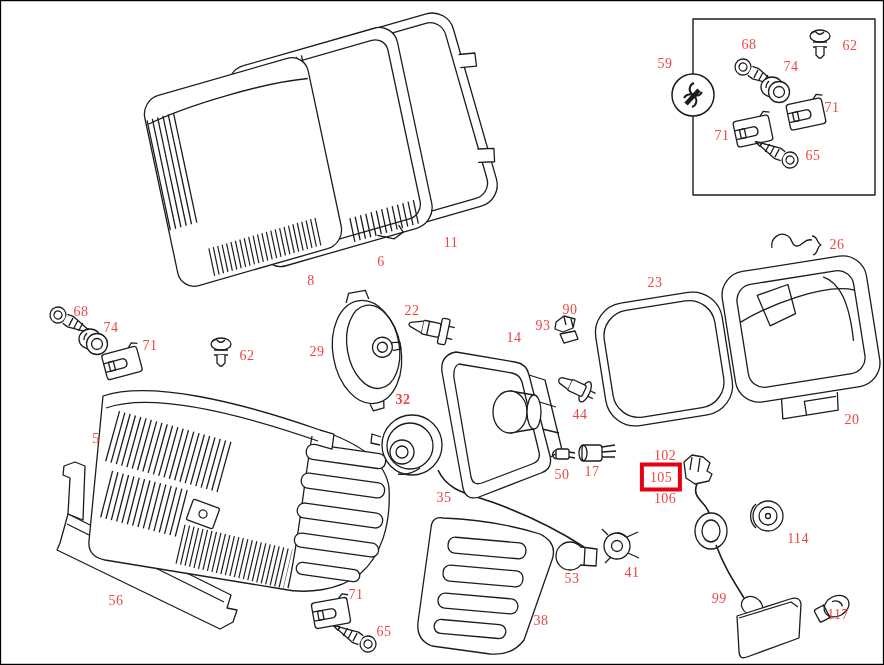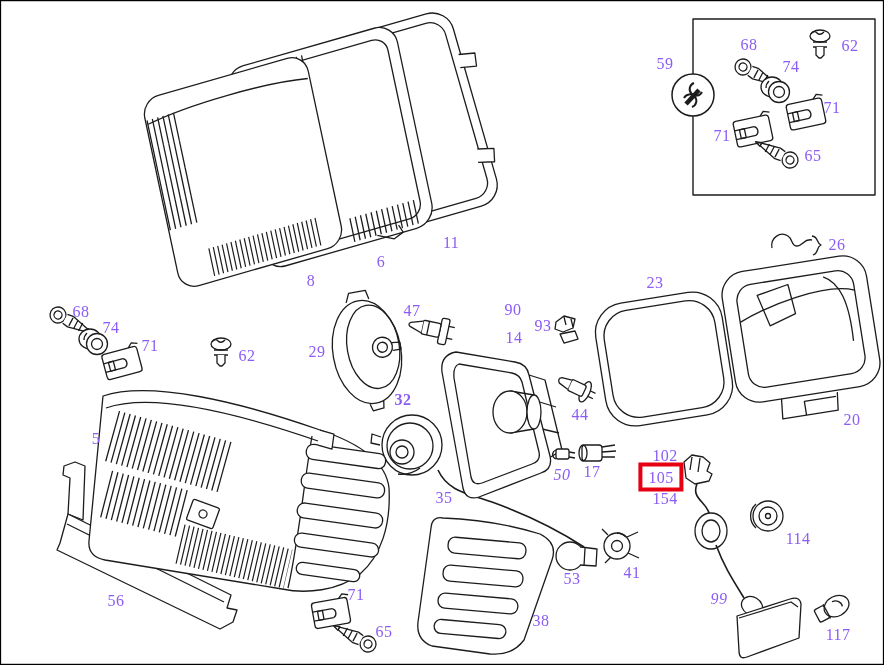--- a/index.html
+++ b/index.html
@@ -7,21 +7,21 @@
           font-family:"Liberation Serif", serif;}
   .frame{position:absolute;inset:0;border:1px solid #000;pointer-events:none;}
   #art{position:absolute;left:0;top:0;}
   #art *{stroke:#1c1c1c;stroke-width:var(--sw,1.3);fill:var(--fl,none);
          stroke-linecap:butt;stroke-linejoin:round;}
   #art .w{--fl:#ffffff;}
   #art .hz{stroke-dasharray:1.3 4.2;}
   #art .hd{stroke-dasharray:1.2 3.4;}
   .labels{position:absolute;inset:0;}
   .plabel{position:absolute;transform:translate(-50%,-50%);
-          font-size:16px;line-height:19px;color:#8b5cf6;white-space:nowrap;letter-spacing:.4px;}
+          font-size:14px;line-height:19px;color:#ef4444;white-space:nowrap;letter-spacing:.4px;}
   .plabel.hl{border:4px solid var(--hl,#e60012);padding:1px 6px;}
 </style>
 </head>
 <body>
 
 <div class="canvas">
 
 <svg id="art" width="884" height="665" viewBox="0 0 884 665">
   <defs>
     <g id="sym-screw">
@@ -269,39 +269,39 @@
       <span class="plabel" style="left: 791px; top: 66px;">74</span>
       <span class="plabel" style="left: 832px; top: 107px;">71</span>
       <span class="plabel" style="left: 722px; top: 135px;">71</span>
       <span class="plabel" style="left: 813px; top: 155px;">65</span>
       <span class="plabel" style="left: 837px; top: 244px;">26</span>
       <span class="plabel" style="left: 81px; top: 311px;">68</span>
       <span class="plabel" style="left: 111px; top: 327px;">74</span>
       <span class="plabel" style="left: 150px; top: 345px;">71</span>
       <span class="plabel" style="left: 247px; top: 355px;">62</span>
       <span class="plabel" style="left: 317px; top: 351px;">29</span>
-      <span class="plabel" style="left: 412px; top: 310px;">47</span>
+      <span class="plabel" style="left: 412px; top: 310px;">22</span>
       <span class="plabel" style="left: 497px; top: 337px; margin-left: 17px;">14</span>
-      <span class="plabel" style="left: 513px; top: 309px;">90</span>
+      <span class="plabel" style="left: 570px; top: 309px;">90</span>
       <span class="plabel" style="left: 543px; top: 325px;">93</span>
       <span class="plabel" style="left: 655px; top: 282px;">23</span>
       <span class="plabel" style="left: 580px; top: 414px;">44</span>
       <span class="plabel" style="left: 807px; top: 419px; margin-left: 45px;">20</span>
       <span class="plabel" style="left: 403px; top: 399px; font-weight: bold;">32</span>
       <span class="plabel" style="left: 96px; top: 438px;">5</span>
-      <span class="plabel" style="left: 562px; top: 474px; font-style: italic;">50</span>
+      <span class="plabel" style="left: 562px; top: 474px;">50</span>
       <span class="plabel" style="left: 592px; top: 471px;">17</span>
       <span class="plabel" style="left: 665px; top: 455px;">102</span>
       <span class="plabel hl" style="left: 661px; top: 477px;">105</span>
-      <span class="plabel" style="left: 665px; top: 498px;">154</span>
+      <span class="plabel" style="left: 665px; top: 498px;">106</span>
       <span class="plabel" style="left: 427px; top: 497px; margin-left: 17px;">35</span>
       <span class="plabel" style="left: 798px; top: 538px;">114</span>
       <span class="plabel" style="left: 572px; top: 578px;">53</span>
       <span class="plabel" style="left: 632px; top: 572px;">41</span>
       <span class="plabel" style="left: 719px; top: 598px; font-style: italic;">99</span>
       <span class="plabel" style="left: 116px; top: 600px;">56</span>
       <span class="plabel" style="left: 356px; top: 594px;">71</span>
       <span class="plabel" style="left: 384px; top: 631px;">65</span>
       <span class="plabel" style="left: 541px; top: 620px;">38</span>
-      <span class="plabel" style="left: 838px; top: 634px;">117</span>
+      <span class="plabel" style="left: 838px; top: 614px;">117</span>
     </div>
 <div class="frame"></div>
 </div>
 
 </body></html>

